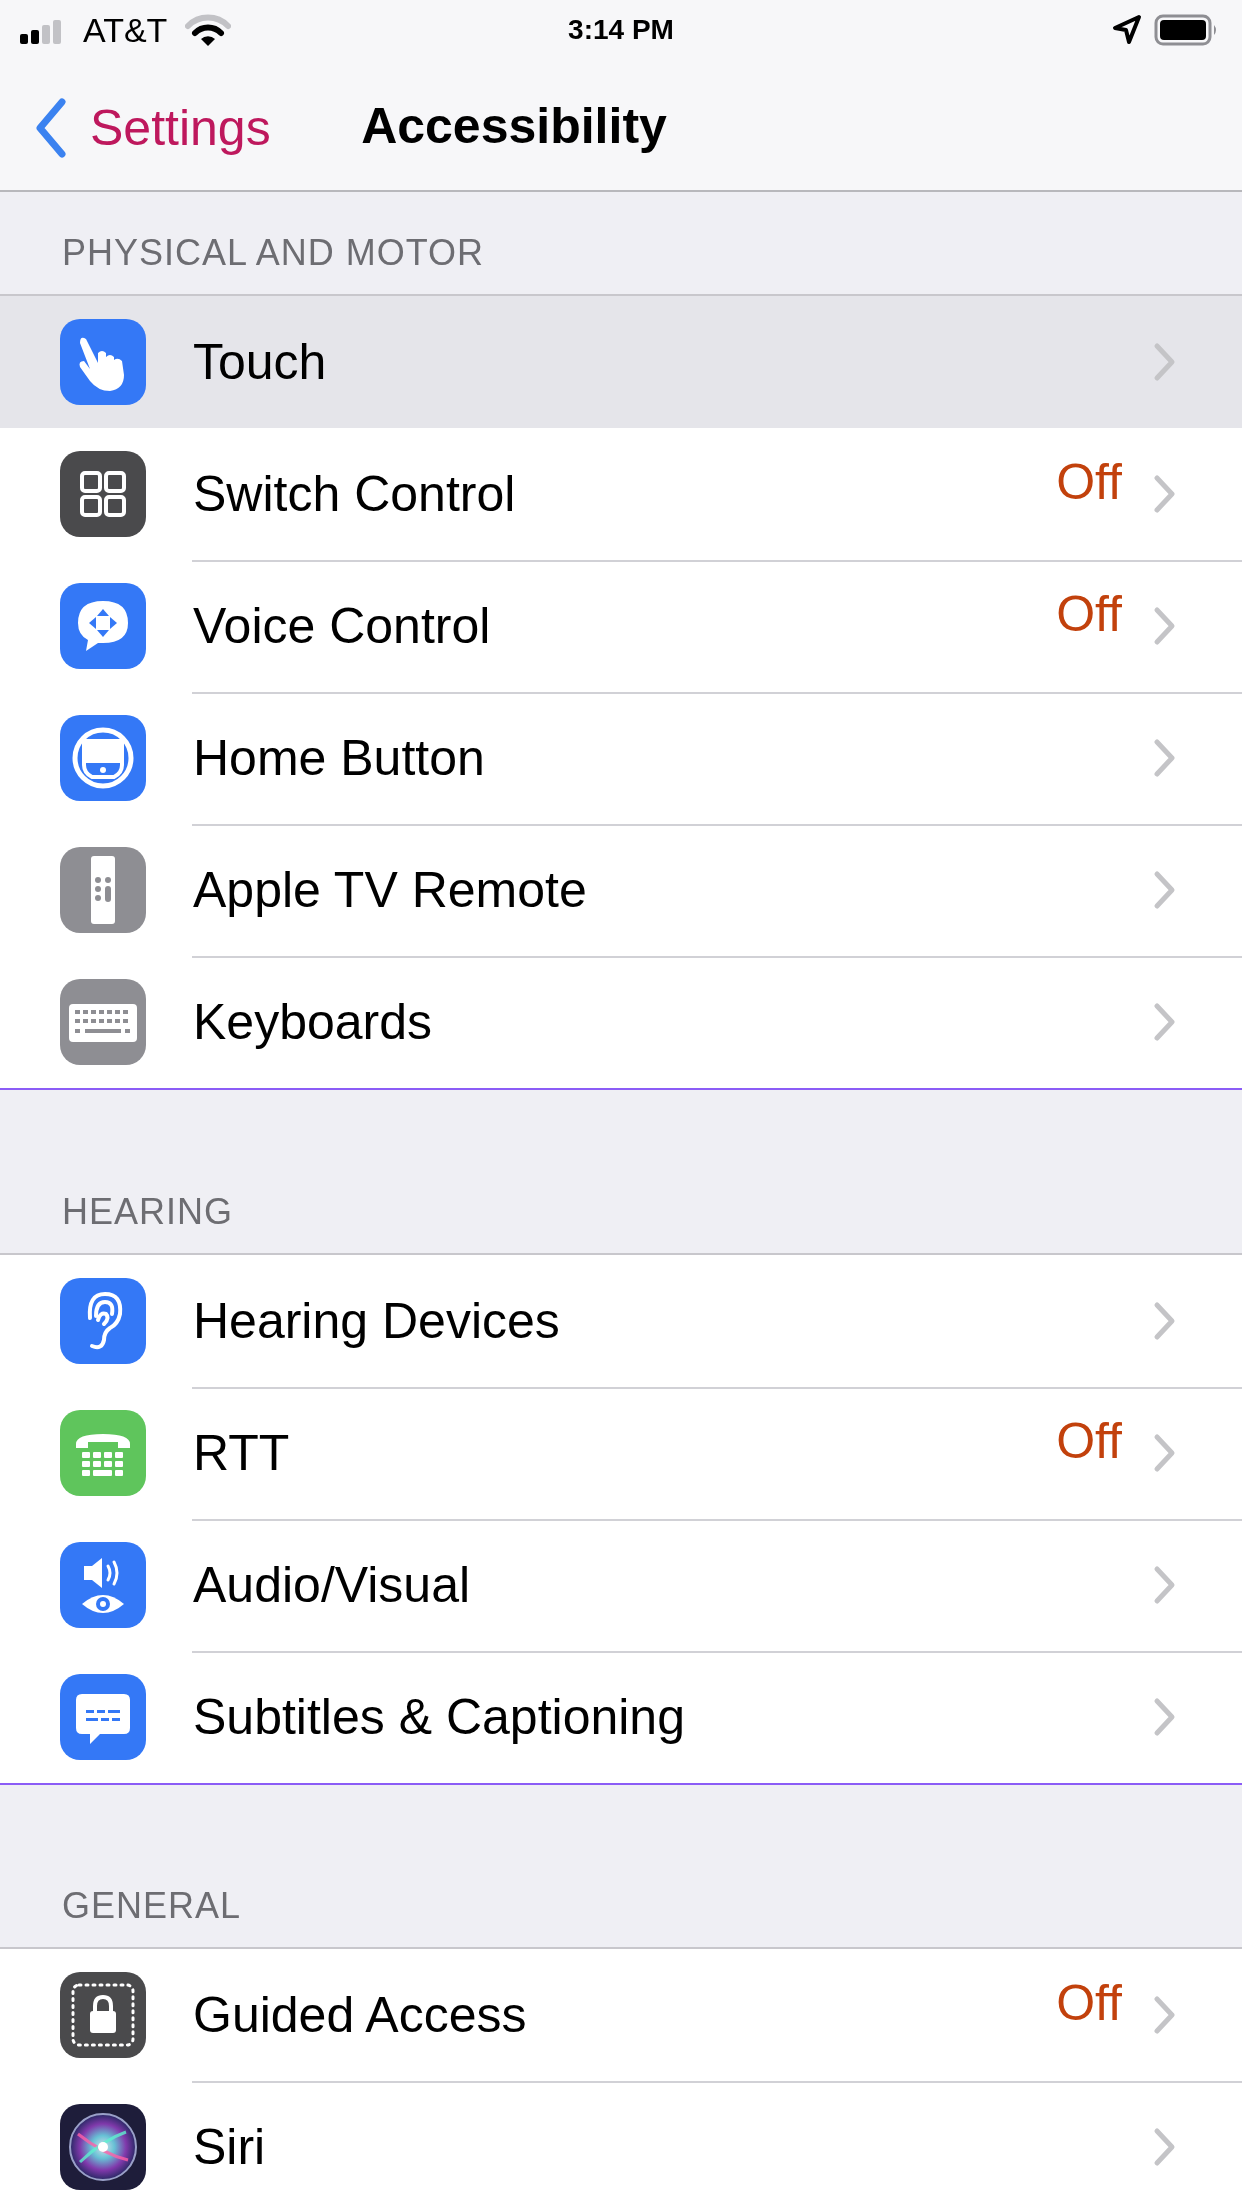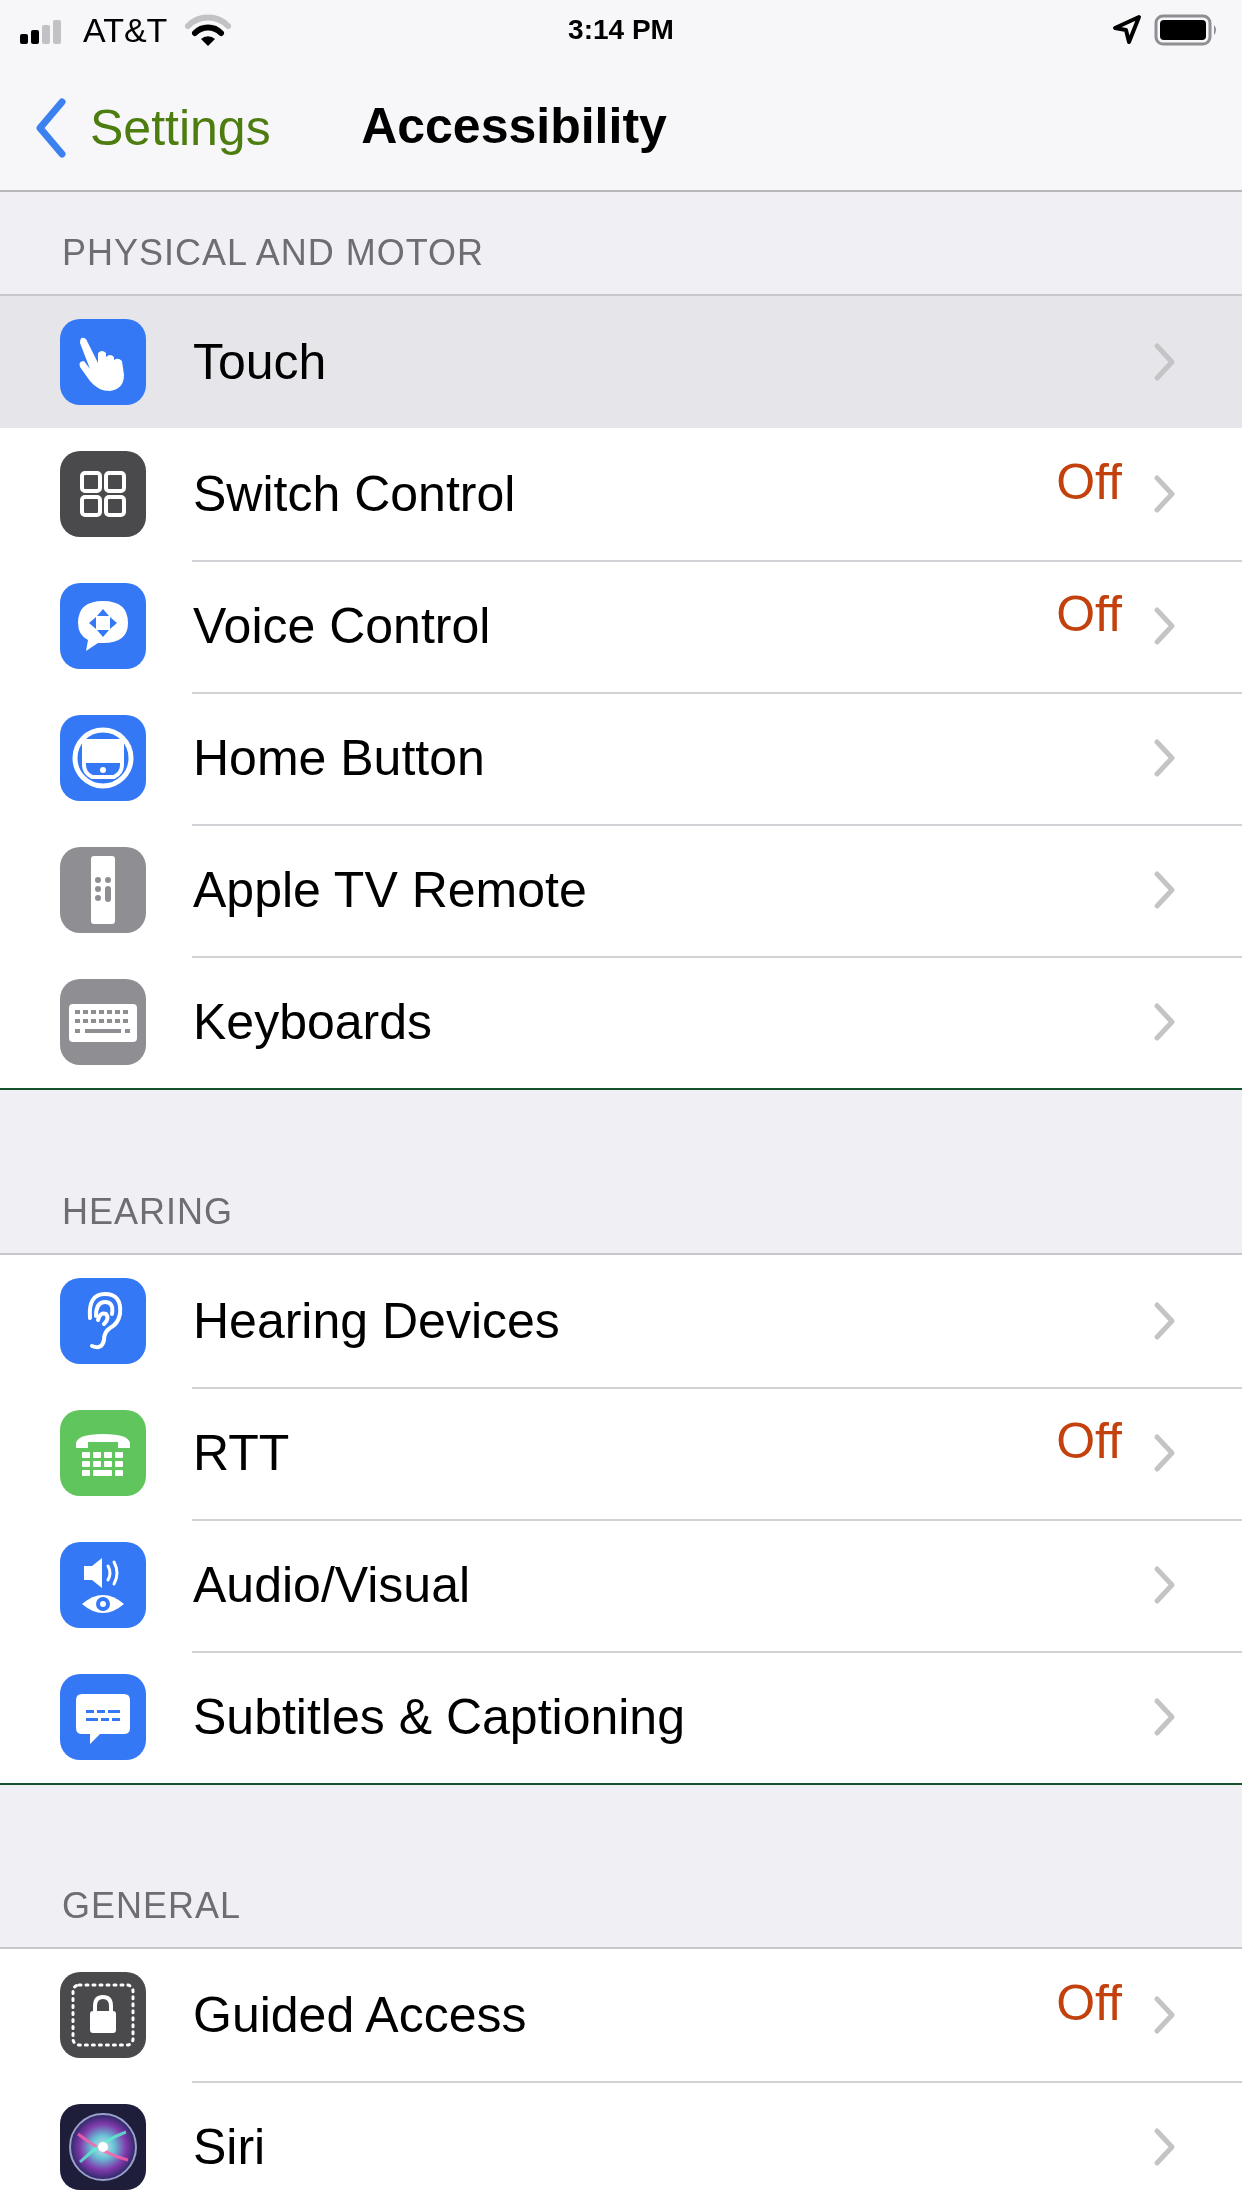--- a/index.html
+++ b/index.html
@@ -13,26 +13,26 @@
   .signal span { position: absolute; bottom: 0; width: 8px; border-radius: 2px; }
   .carrier { position: absolute; left: 83px; top: 10px; font-size: 34px; line-height: 40px; }
   .wifi { position: absolute; left: 185px; top: 14px; width: 46px; height: 34px; }
   .clock { position: absolute; left: 0; width: 1242px; top: 10px; text-align: center; font-size: 28px; line-height: 40px; font-weight: bold; }
   .loc { position: absolute; left: 1112px; top: 14px; width: 30px; height: 32px; }
   .battery { position: absolute; left: 1154px; top: 14px; width: 66px; height: 32px; }
 
   .nav { position: absolute; left: 0; top: 60px; width: 1242px; height: 132px; }
   .back { position: absolute; left: 30px; top: 32px; height: 72px; display: flex; align-items: center; cursor: pointer; }
   .back svg { width: 40px; height: 62px; }
-  .back-label { color: #4d7c0f; font-size: 50px; margin-left: 20px; }
+  .back-label { color: #be185d; font-size: 50px; margin-left: 20px; }
   .title { position: absolute; left: 0; width: 1028px; top: 36px; text-align: center; font-size: 50px; font-weight: bold; line-height: 60px; }
 
   
   .section-header { position: absolute; left: 62px; font-size: 36px; color: #6d6d72; letter-spacing: 1px; line-height: 40px; }
-  .group { position: absolute; left: 0; width: 1242px; background: #fff; border-top: 2px solid #c8c7cc; border-bottom: 2px solid #14532d; }
+  .group { position: absolute; left: 0; width: 1242px; background: #fff; border-top: 2px solid #c8c7cc; border-bottom: 2px solid #8b5cf6; }
   .row { position: relative; height: 132px; display: flex; align-items: center; cursor: pointer; background: #fff; }
   .row.highlight { background: #e5e5ea; }
   .row + .row::before { content: ""; position: absolute; left: 192px; right: 0; top: 0; height: 2px; background: #d1d1d6; }
   .row.highlight + .row::before, .row + .row.highlight::before { display: none; }
   .icon { position: absolute; left: 60px; top: 23px; width: 86px; height: 86px; border-radius: 20px; display: flex; align-items: center; justify-content: center; }
   .icon svg { width: 86px; height: 86px; }
   .label { position: absolute; left: 193px; font-size: 50px; line-height: 60px; top: 36px; }
   .value { position: absolute; right: 120px; font-size: 50px; line-height: 60px; top: 24px; color: #c2410c; }
   .chev { position: absolute; right: 64px; top: 46px; width: 26px; height: 40px; }
 </style>

